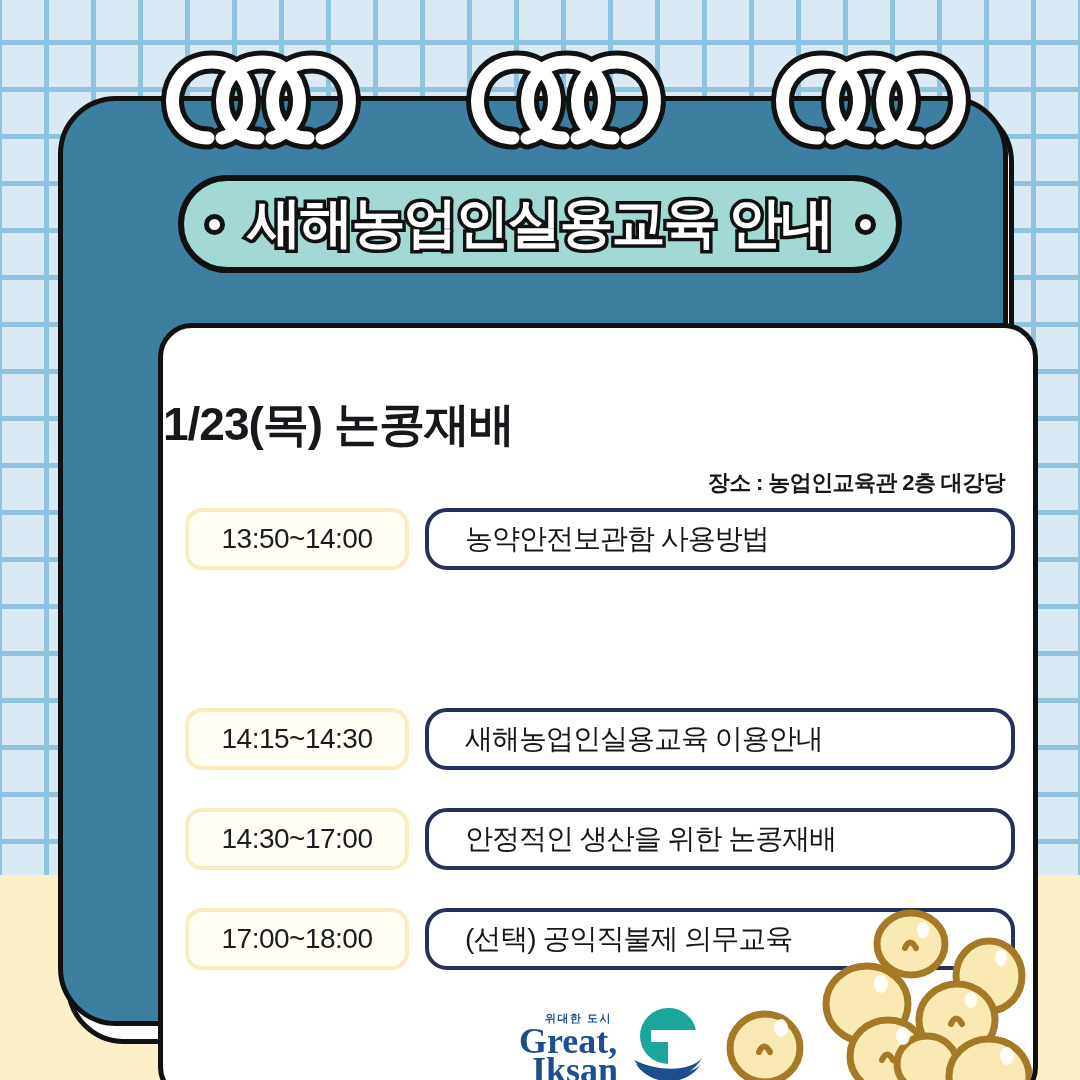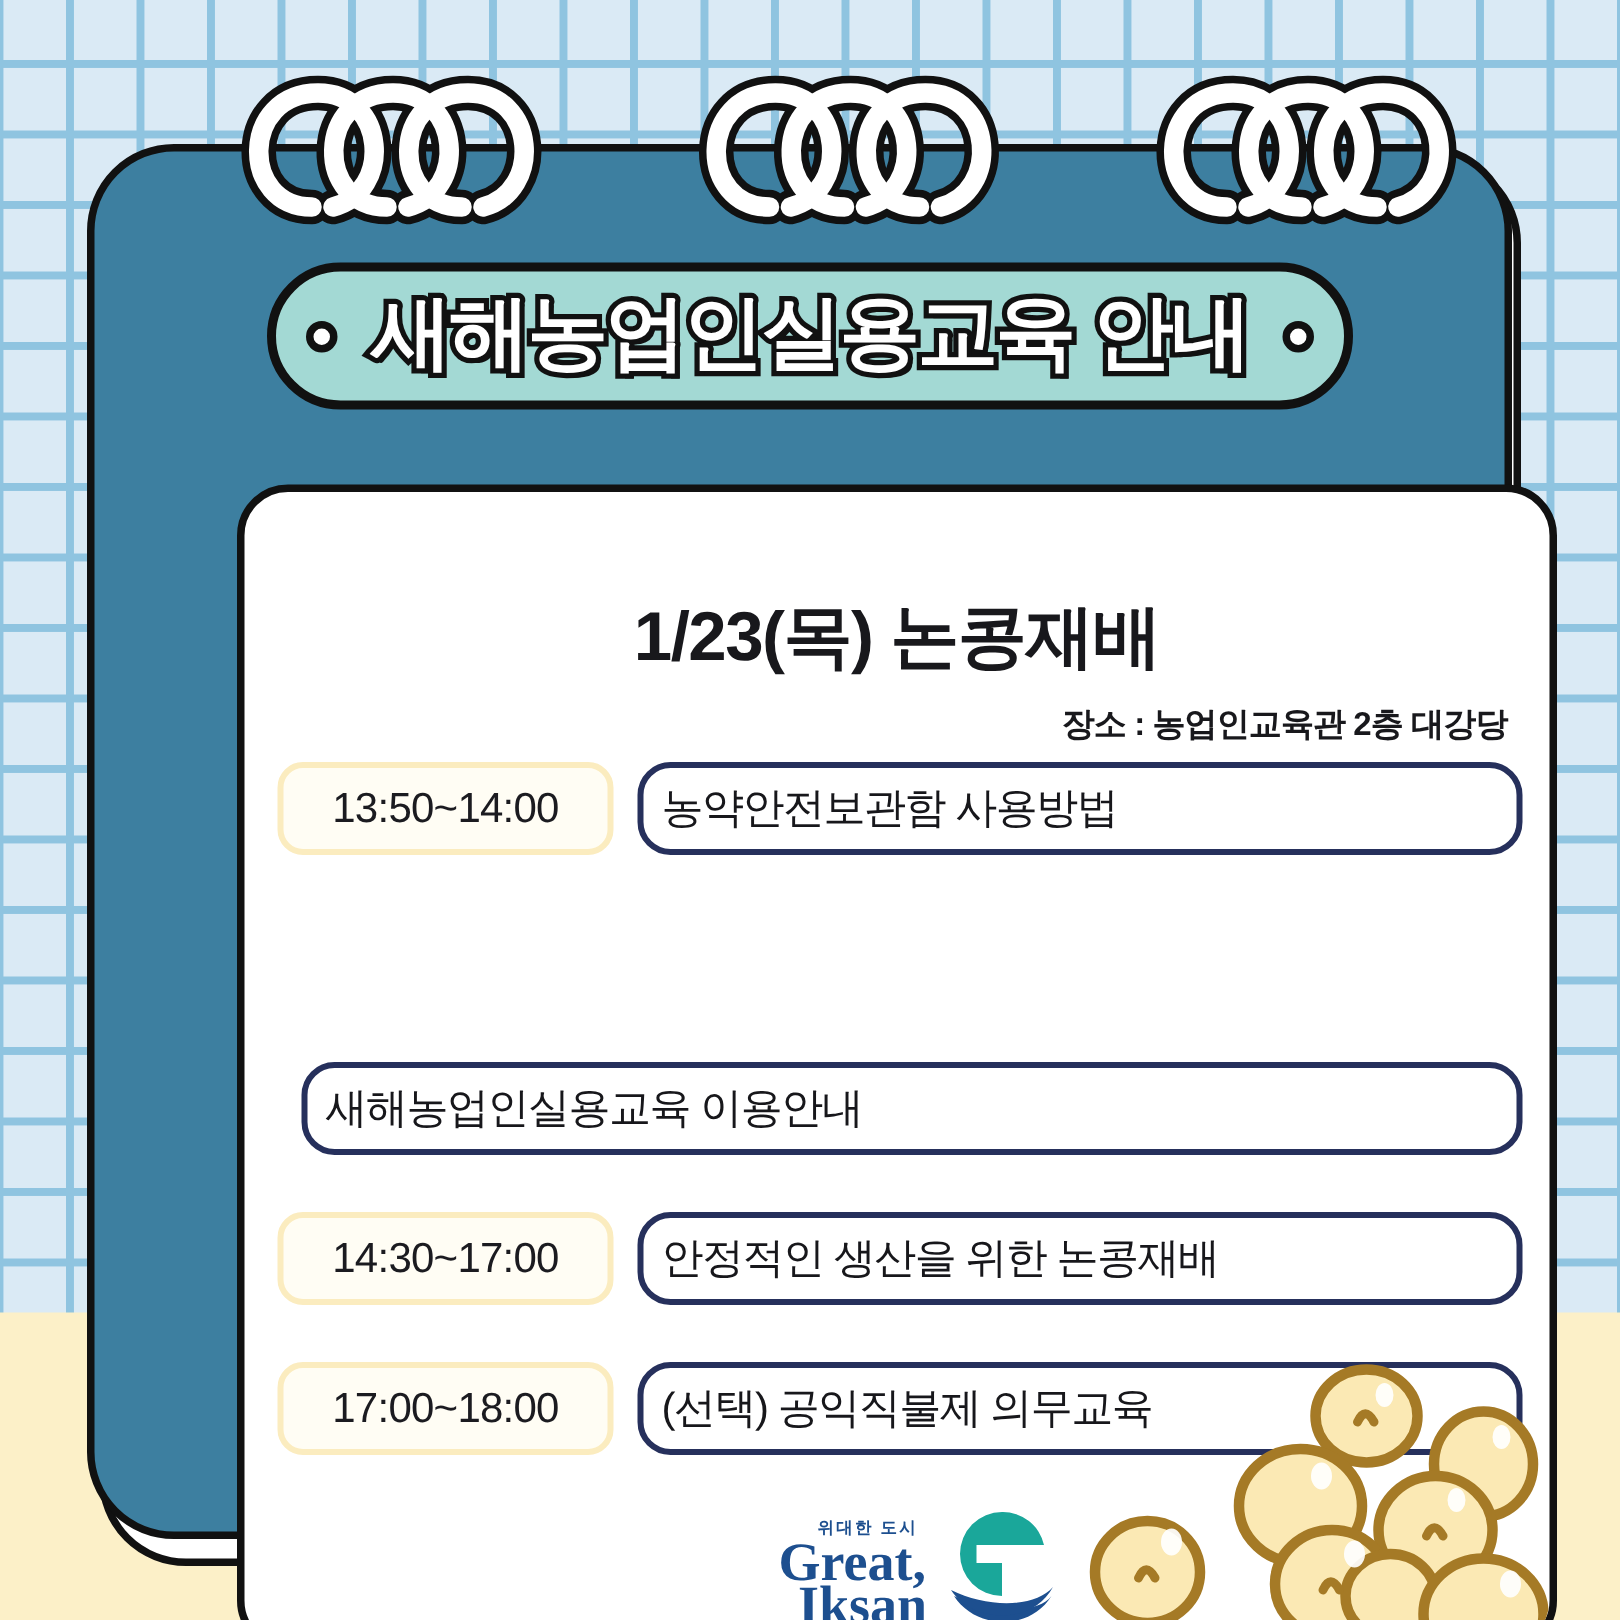--- a/index.html
+++ b/index.html
@@ -132,21 +132,21 @@
     paint-order: stroke fill;
     text-shadow: 3px 3px 0 #111111;
   }
 
   
   #subtitle {
     position: absolute;
     left: 0;
     top: 66px;
     width: 100%;
-    text-align: center;
+    text-align: left;
     font-size: 46px;
     font-weight: 700;
     color: #18181c;
     letter-spacing: -1px;
     z-index: 4;
   }
   #venue {
     position: absolute;
     right: 28px;
     top: 140px;
@@ -190,21 +190,21 @@
   .topic-box {
     flex: 1 1 auto;
     margin-left: 16px;
     height: 100%;
     background: #ffffff;
     border: 4px solid #26305c;
     border-radius: 22px;
     box-sizing: border-box;
     display: flex;
     align-items: center;
-    padding-left: 12px;
+    padding-left: 36px;
     font-size: 28px;
     font-weight: 500;
     color: #17171b;
     letter-spacing: -1px;
   }
 
   
   #beans {
     position: absolute;
     right: -6px;
@@ -247,20 +247,21 @@
 
         <div class="sched-row">
           <div class="time-pill">13:50~14:00</div>
           <div class="topic-box">농약안전보관함 사용방법</div>
         </div>
 
         <div class="sched-row">
         </div>
 
         <div class="sched-row">
+          <div class="time-pill">14:15~14:30</div>
           <div class="topic-box">새해농업인실용교육 이용안내</div>
         </div>
 
         <div class="sched-row">
           <div class="time-pill">14:30~17:00</div>
           <div class="topic-box">안정적인 생산을 위한 논콩재배</div>
         </div>
 
         <div class="sched-row">
           <div class="time-pill">17:00~18:00</div>

